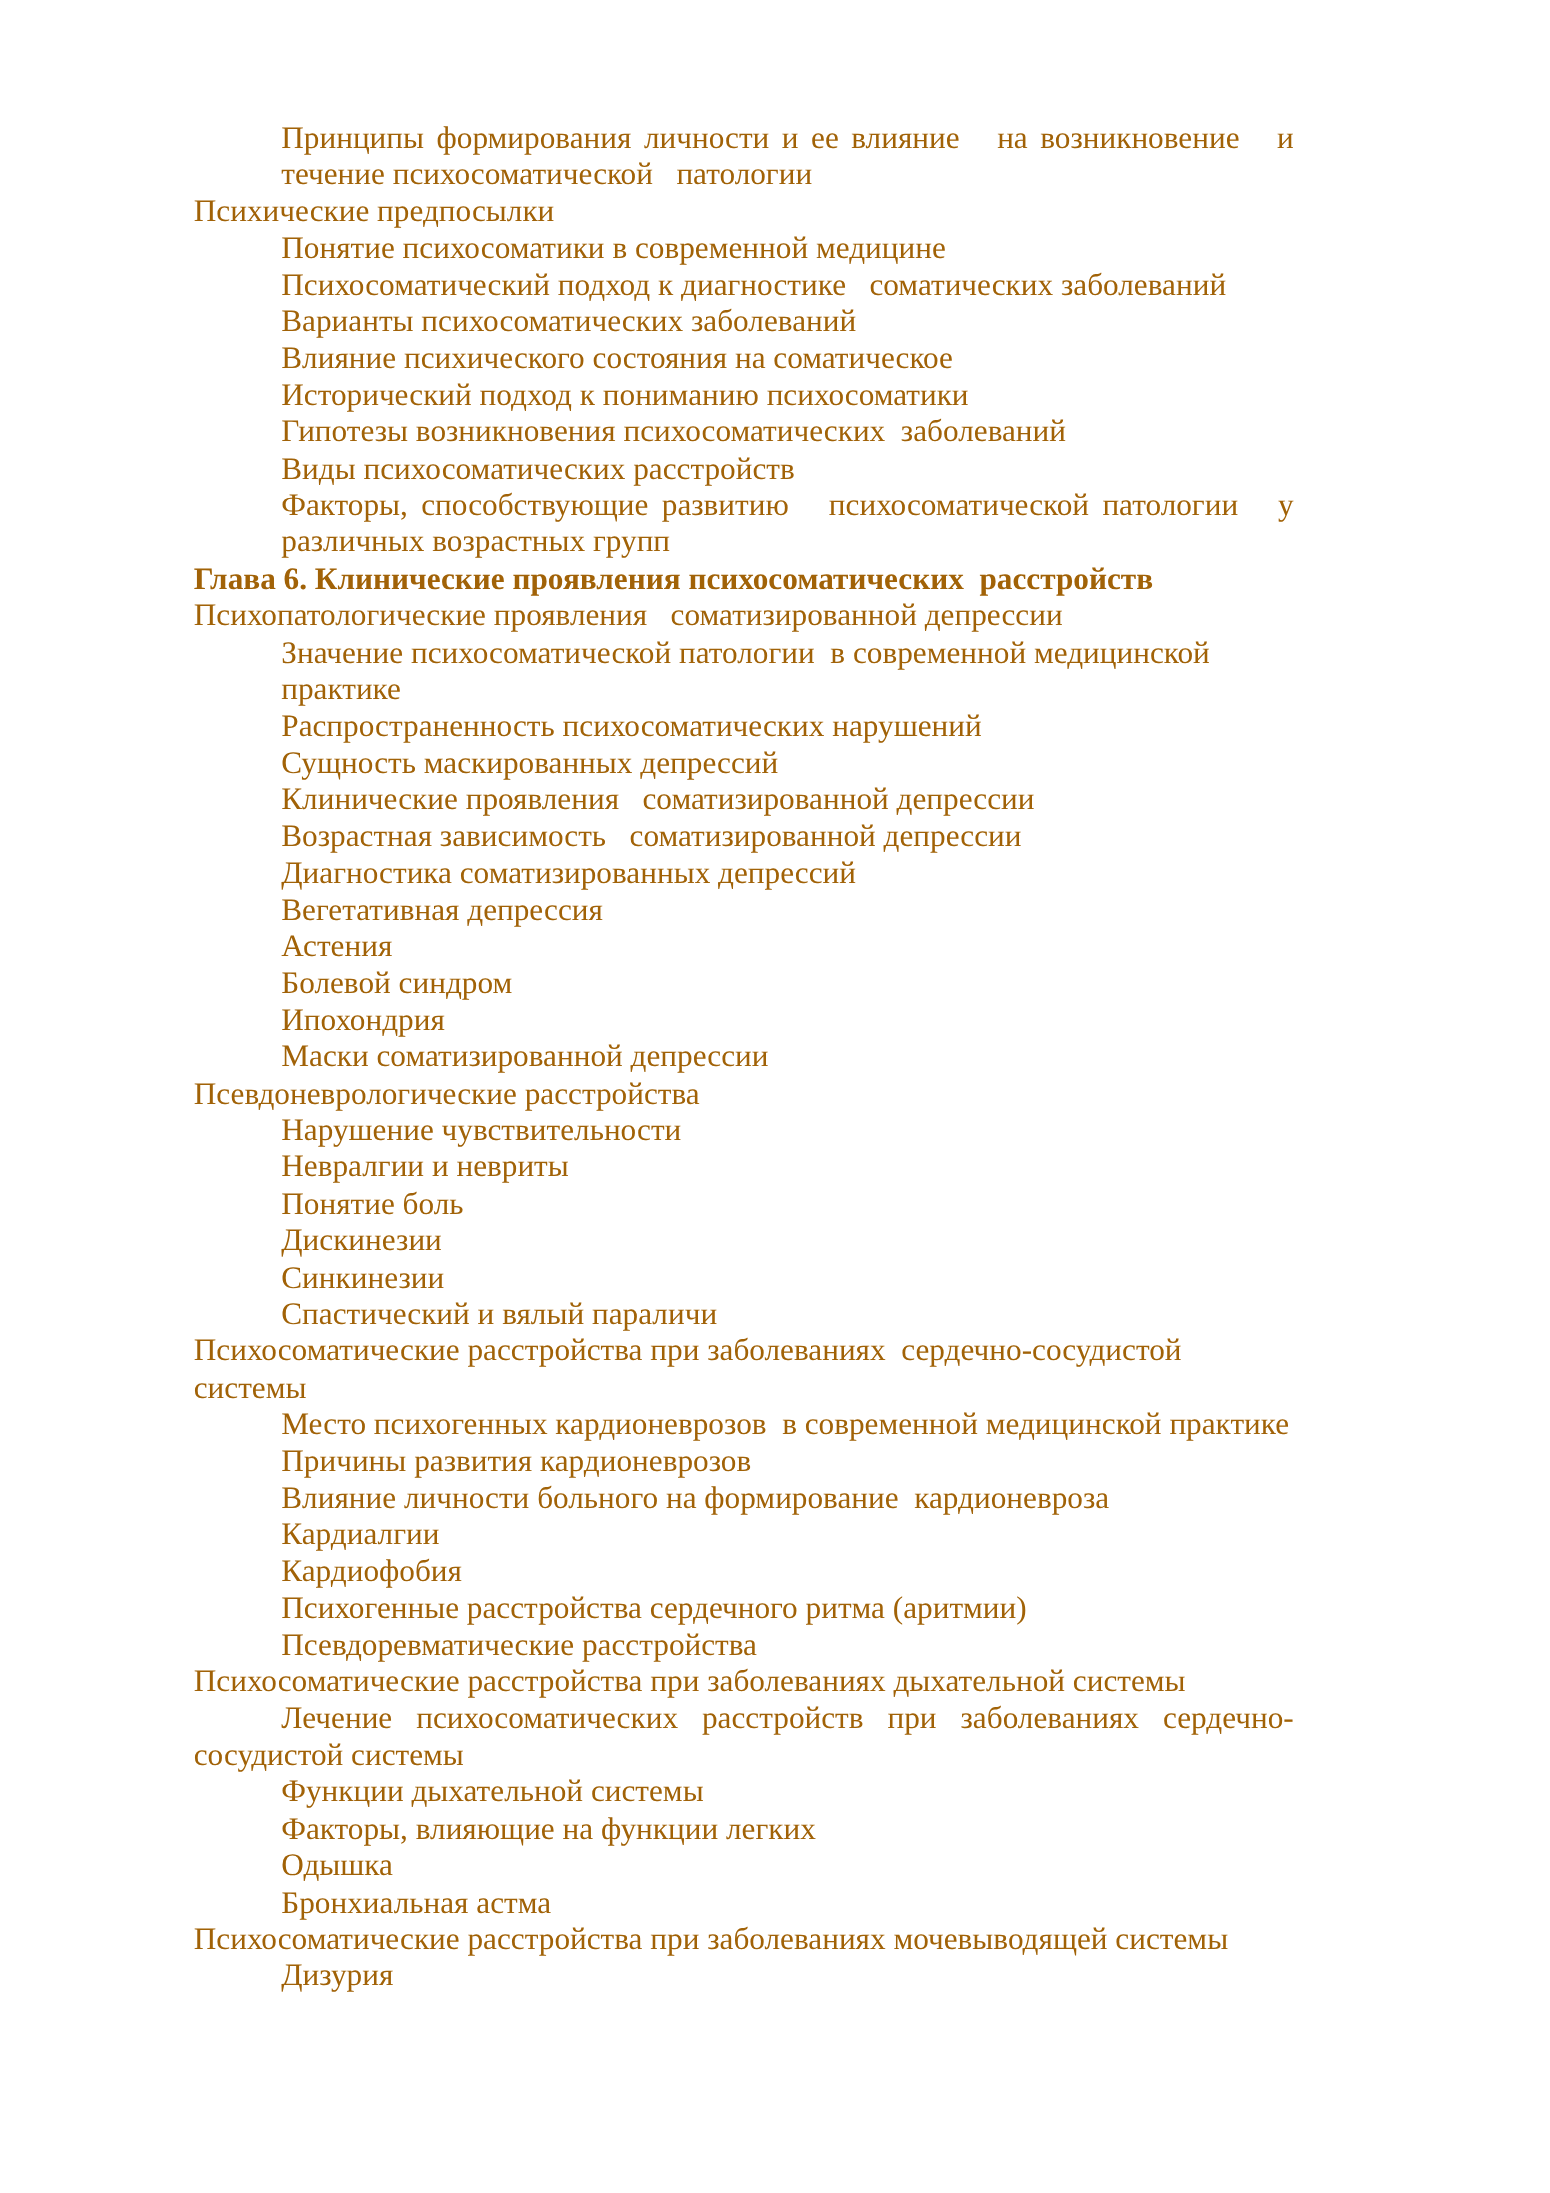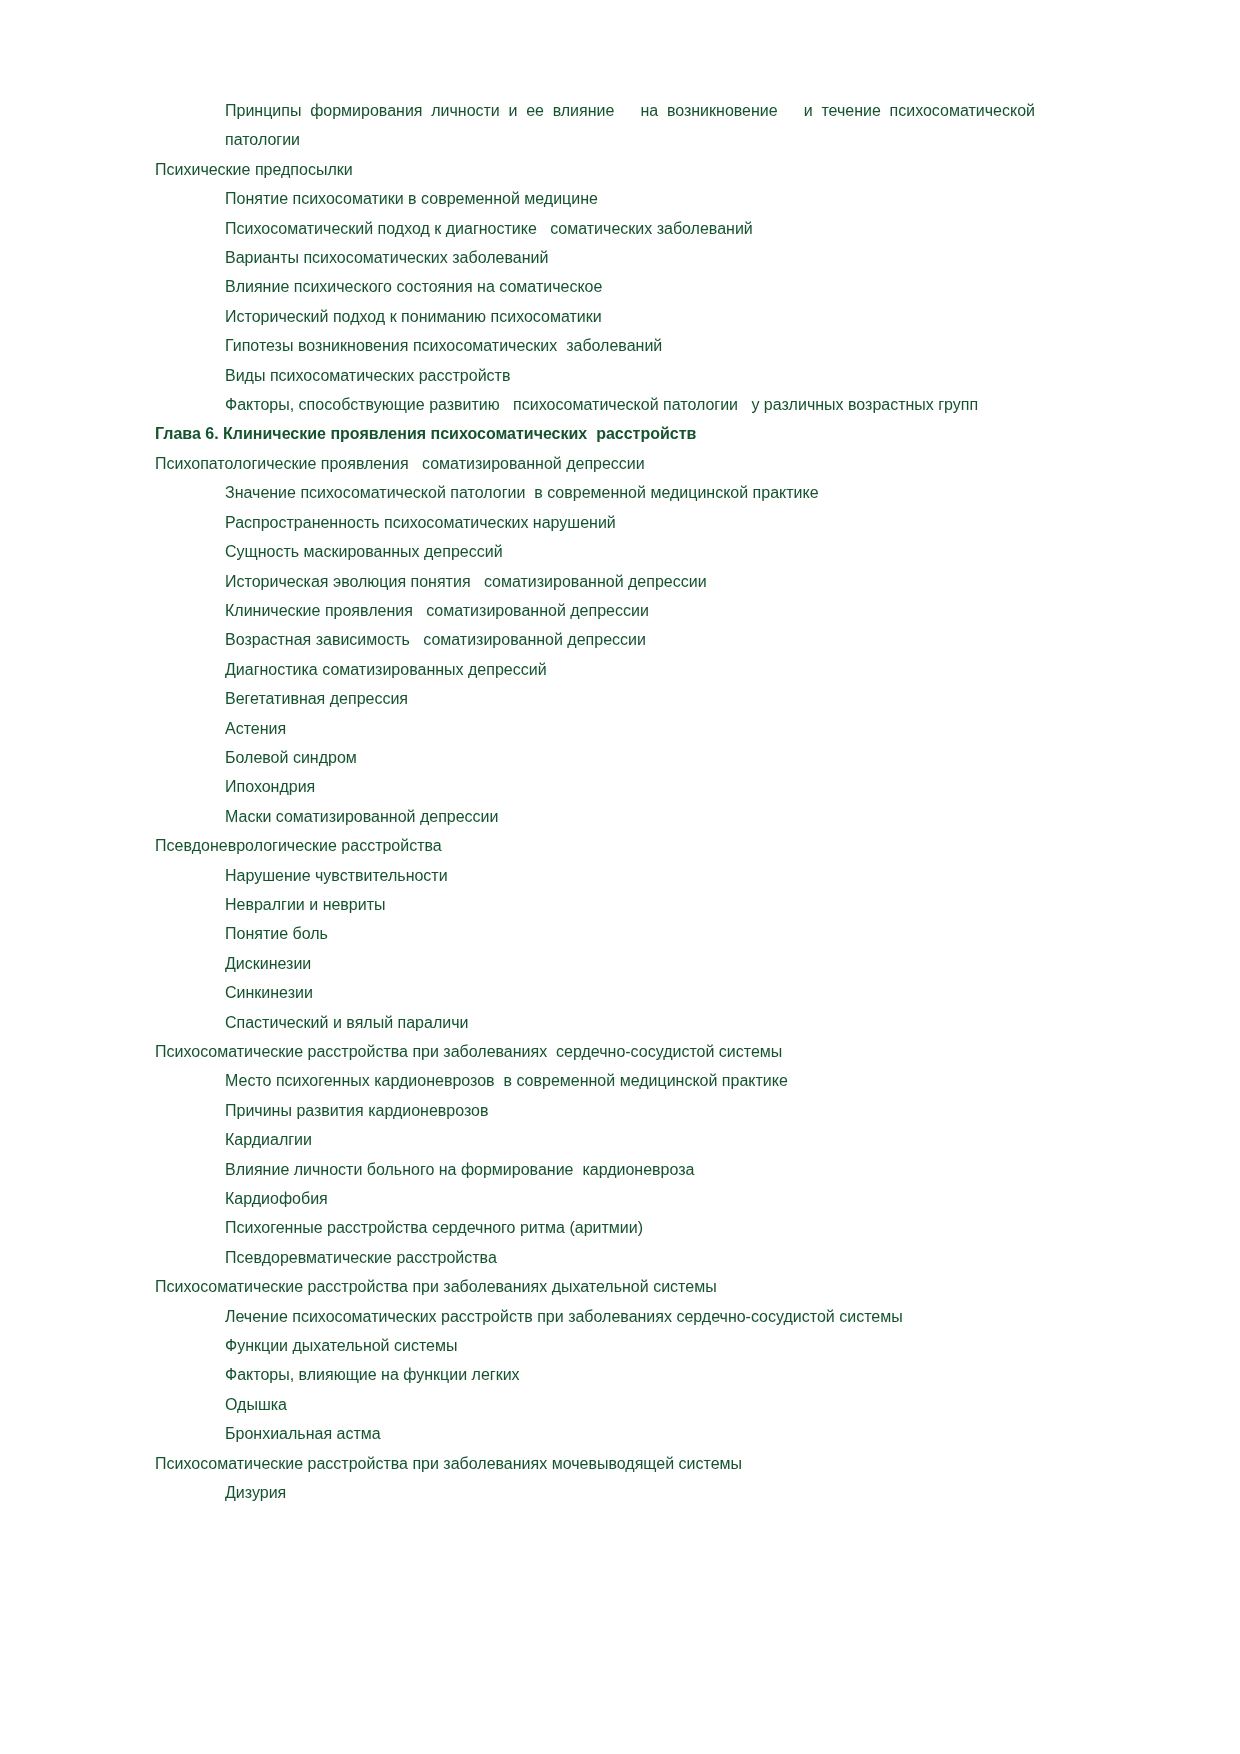--- a/index.html
+++ b/index.html
@@ -15,24 +15,24 @@
     margin: 0 auto;
     background: #ffffff;
     box-sizing: border-box;
     overflow: hidden;
   }
   .content {
     position: absolute;
     left: 155px;
     top: 96px;
     width: 880px;
-    font-family: Liberation Sans, sans-serif;
-    font-size: 16px;
+    font-family: Liberation Serif, serif;
+    font-size: 25px;
     line-height: 29.4px;
-    color: #14532d;
+    color: #a16207;
     text-align: left;
   }
   .toc-line {
     margin: 0;
     padding: 0;
     white-space: pre-wrap;
   }
   
   .lvl0 {
     text-indent: 0;
@@ -77,41 +77,40 @@
       <p class="toc-line lvl1">Влияние психического состояния на соматическое</p>
       <p class="toc-line lvl1">Исторический подход к пониманию психосоматики</p>
       <p class="toc-line lvl1">Гипотезы возникновения психосоматических  заболеваний</p>
       <p class="toc-line lvl1">Виды психосоматических расстройств</p>
       <p class="toc-line lvl1 justified">Факторы, способствующие развитию   психосоматической патологии   у различных возрастных групп</p>
       <p class="toc-line lvl0 chapter">Глава 6. Клинические проявления психосоматических  расстройств</p>
       <p class="toc-line lvl0">Психопатологические проявления   соматизированной депрессии</p>
       <p class="toc-line lvl1">Значение психосоматической патологии  в современной медицинской практике</p>
       <p class="toc-line lvl1">Распространенность психосоматических нарушений</p>
       <p class="toc-line lvl1">Сущность маскированных депрессий</p>
-      <p class="toc-line lvl1">Историческая эволюция понятия   соматизированной депрессии</p>
       <p class="toc-line lvl1">Клинические проявления   соматизированной депрессии</p>
       <p class="toc-line lvl1">Возрастная зависимость   соматизированной депрессии</p>
       <p class="toc-line lvl1">Диагностика соматизированных депрессий</p>
       <p class="toc-line lvl1">Вегетативная депрессия</p>
       <p class="toc-line lvl1">Астения</p>
       <p class="toc-line lvl1">Болевой синдром</p>
       <p class="toc-line lvl1">Ипохондрия</p>
       <p class="toc-line lvl1">Маски соматизированной депрессии</p>
       <p class="toc-line lvl0">Псевдоневрологические расстройства</p>
       <p class="toc-line lvl1">Нарушение чувствительности</p>
       <p class="toc-line lvl1">Невралгии и невриты</p>
       <p class="toc-line lvl1">Понятие боль</p>
       <p class="toc-line lvl1">Дискинезии</p>
       <p class="toc-line lvl1">Синкинезии</p>
       <p class="toc-line lvl1">Спастический и вялый параличи</p>
       <p class="toc-line lvl0">Психосоматические расстройства при заболеваниях  сердечно-сосудистой системы</p>
       <p class="toc-line lvl1">Место психогенных кардионеврозов  в современной медицинской практике</p>
       <p class="toc-line lvl1">Причины развития кардионеврозов</p>
+      <p class="toc-line lvl1">Влияние личности больного на формирование  кардионевроза</p>
       <p class="toc-line lvl1">Кардиалгии</p>
-      <p class="toc-line lvl1">Влияние личности больного на формирование  кардионевроза</p>
       <p class="toc-line lvl1">Кардиофобия</p>
       <p class="toc-line lvl1">Психогенные расстройства сердечного ритма (аритмии)</p>
       <p class="toc-line lvl1">Псевдоревматические расстройства</p>
       <p class="toc-line lvl0">Психосоматические расстройства при заболеваниях дыхательной системы</p>
       <p class="toc-line lvl1 wrap-hang">Лечение психосоматических расстройств при заболеваниях сердечно-сосудистой системы</p>
       <p class="toc-line lvl1">Функции дыхательной системы</p>
       <p class="toc-line lvl1">Факторы, влияющие на функции легких</p>
       <p class="toc-line lvl1">Одышка</p>
       <p class="toc-line lvl1">Бронхиальная астма</p>
       <p class="toc-line lvl0">Психосоматические расстройства при заболеваниях мочевыводящей системы</p>

